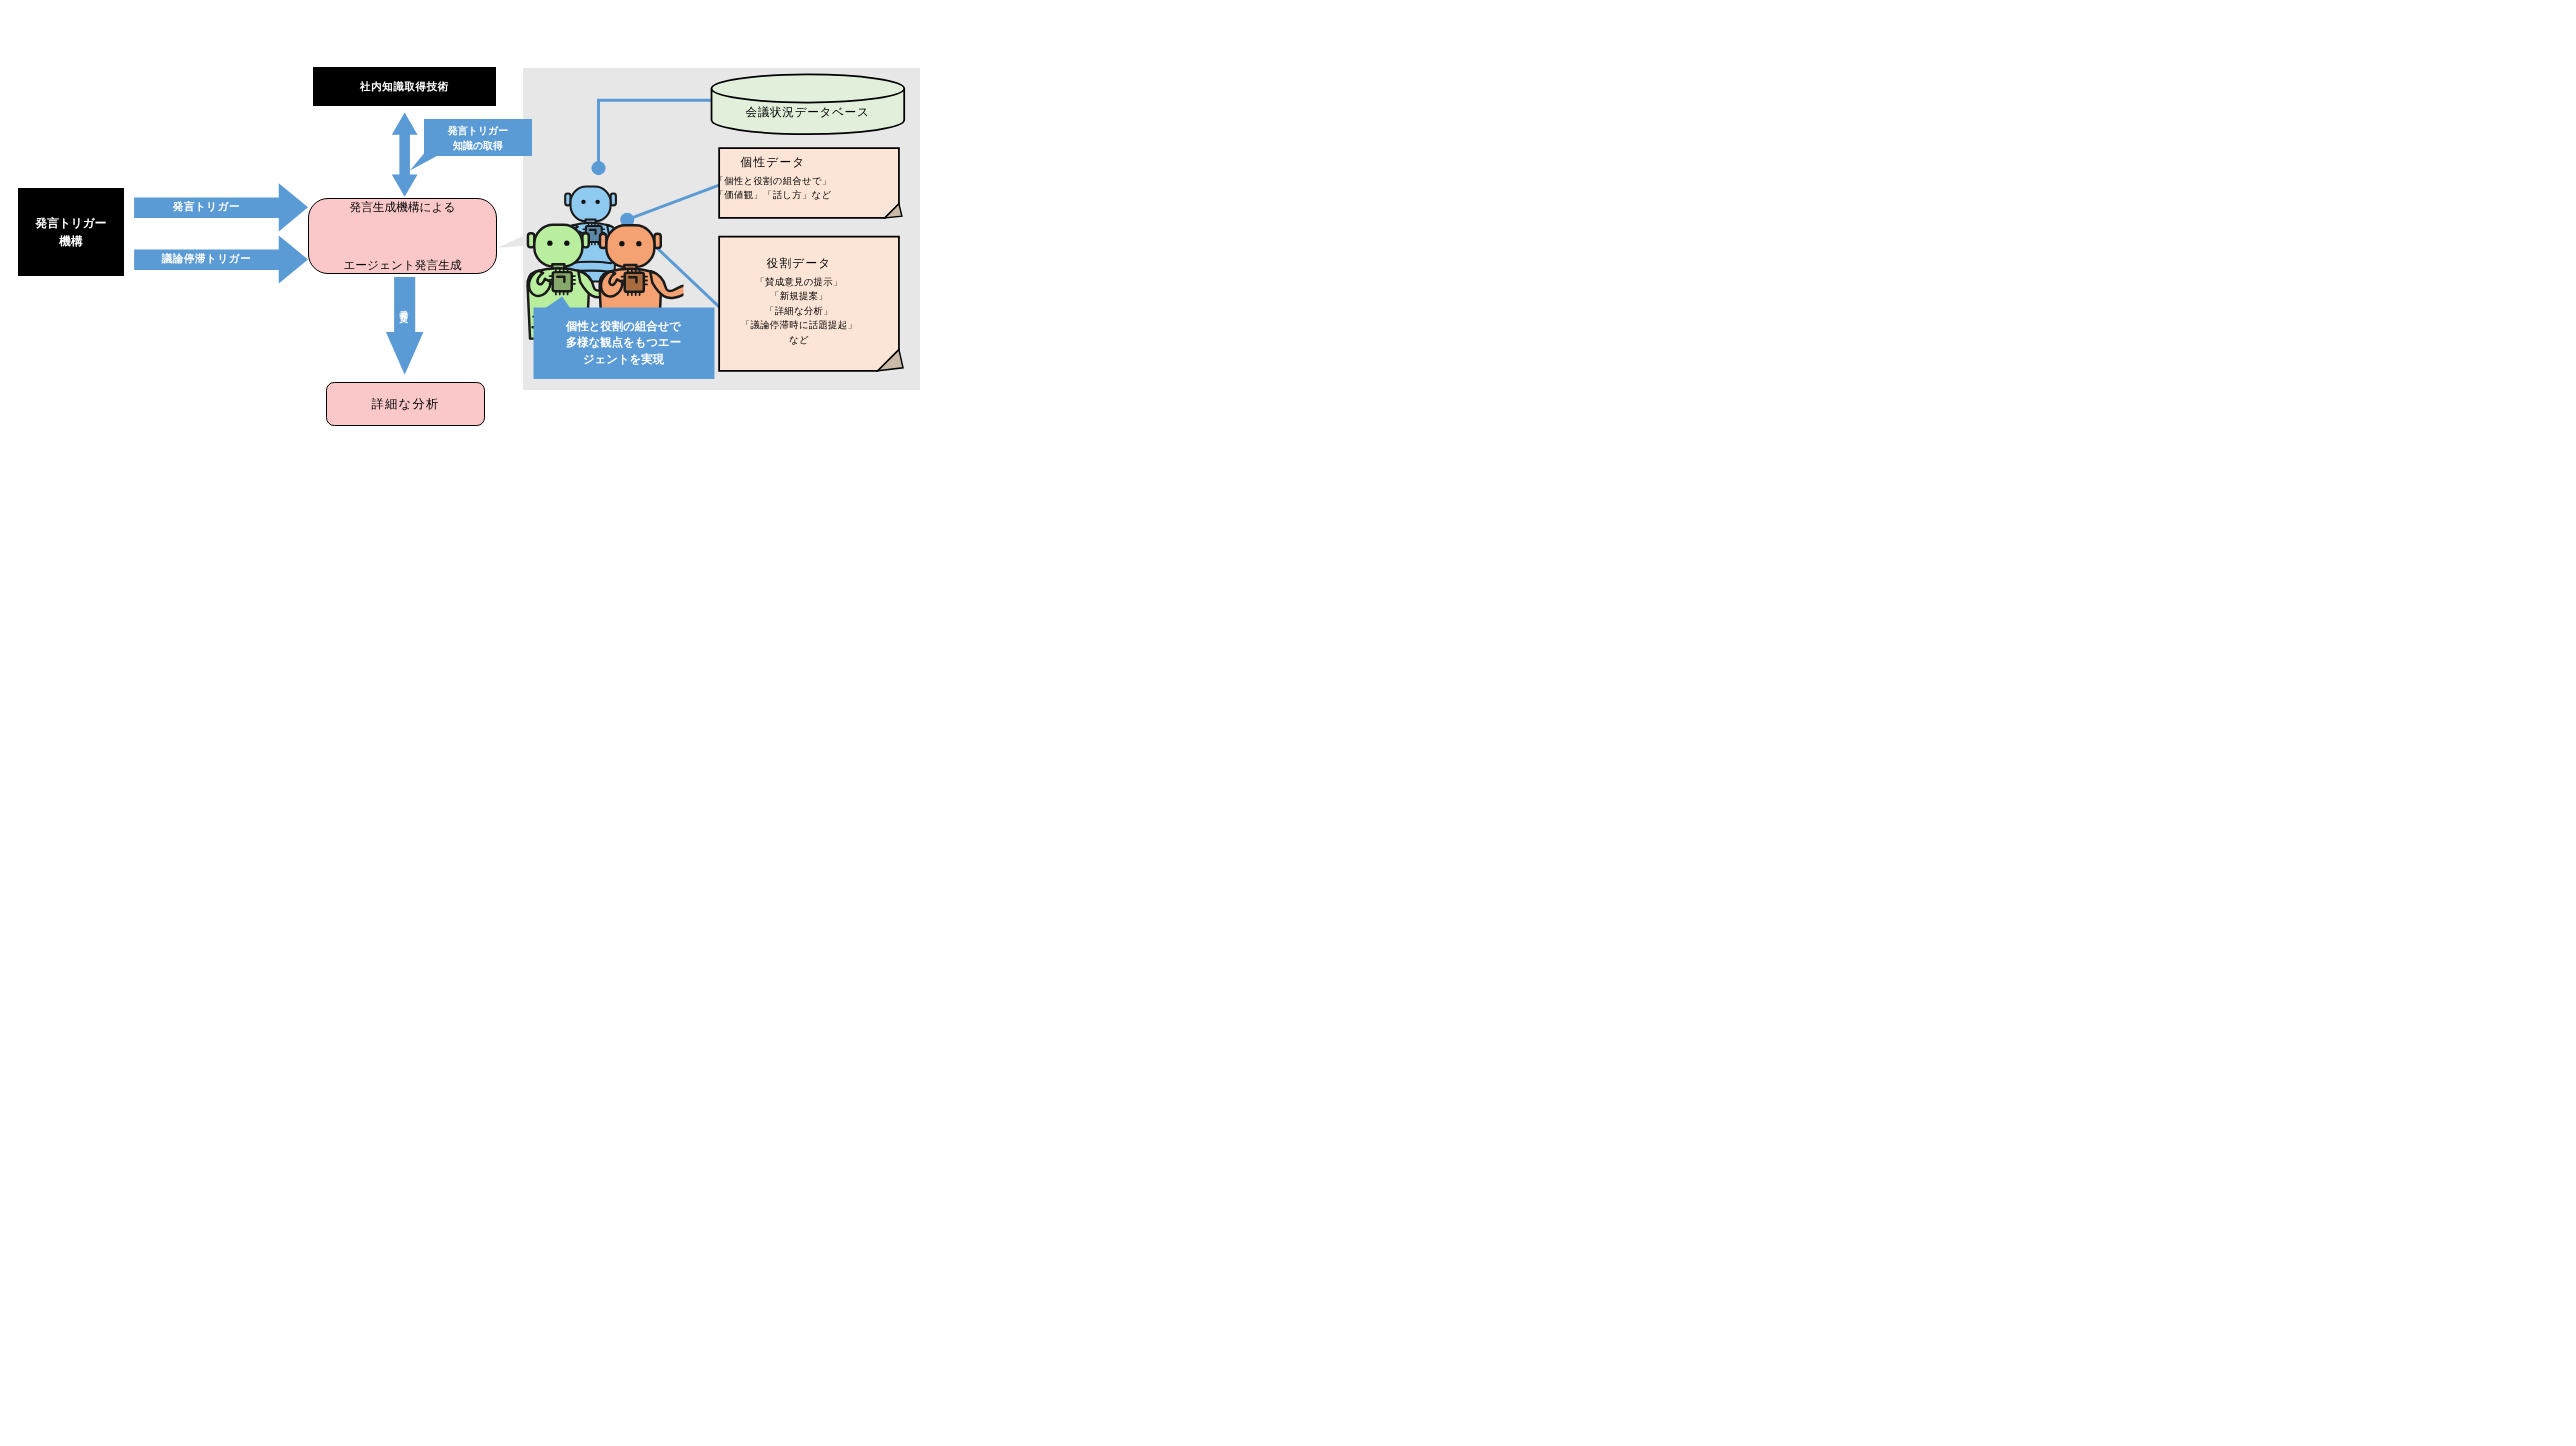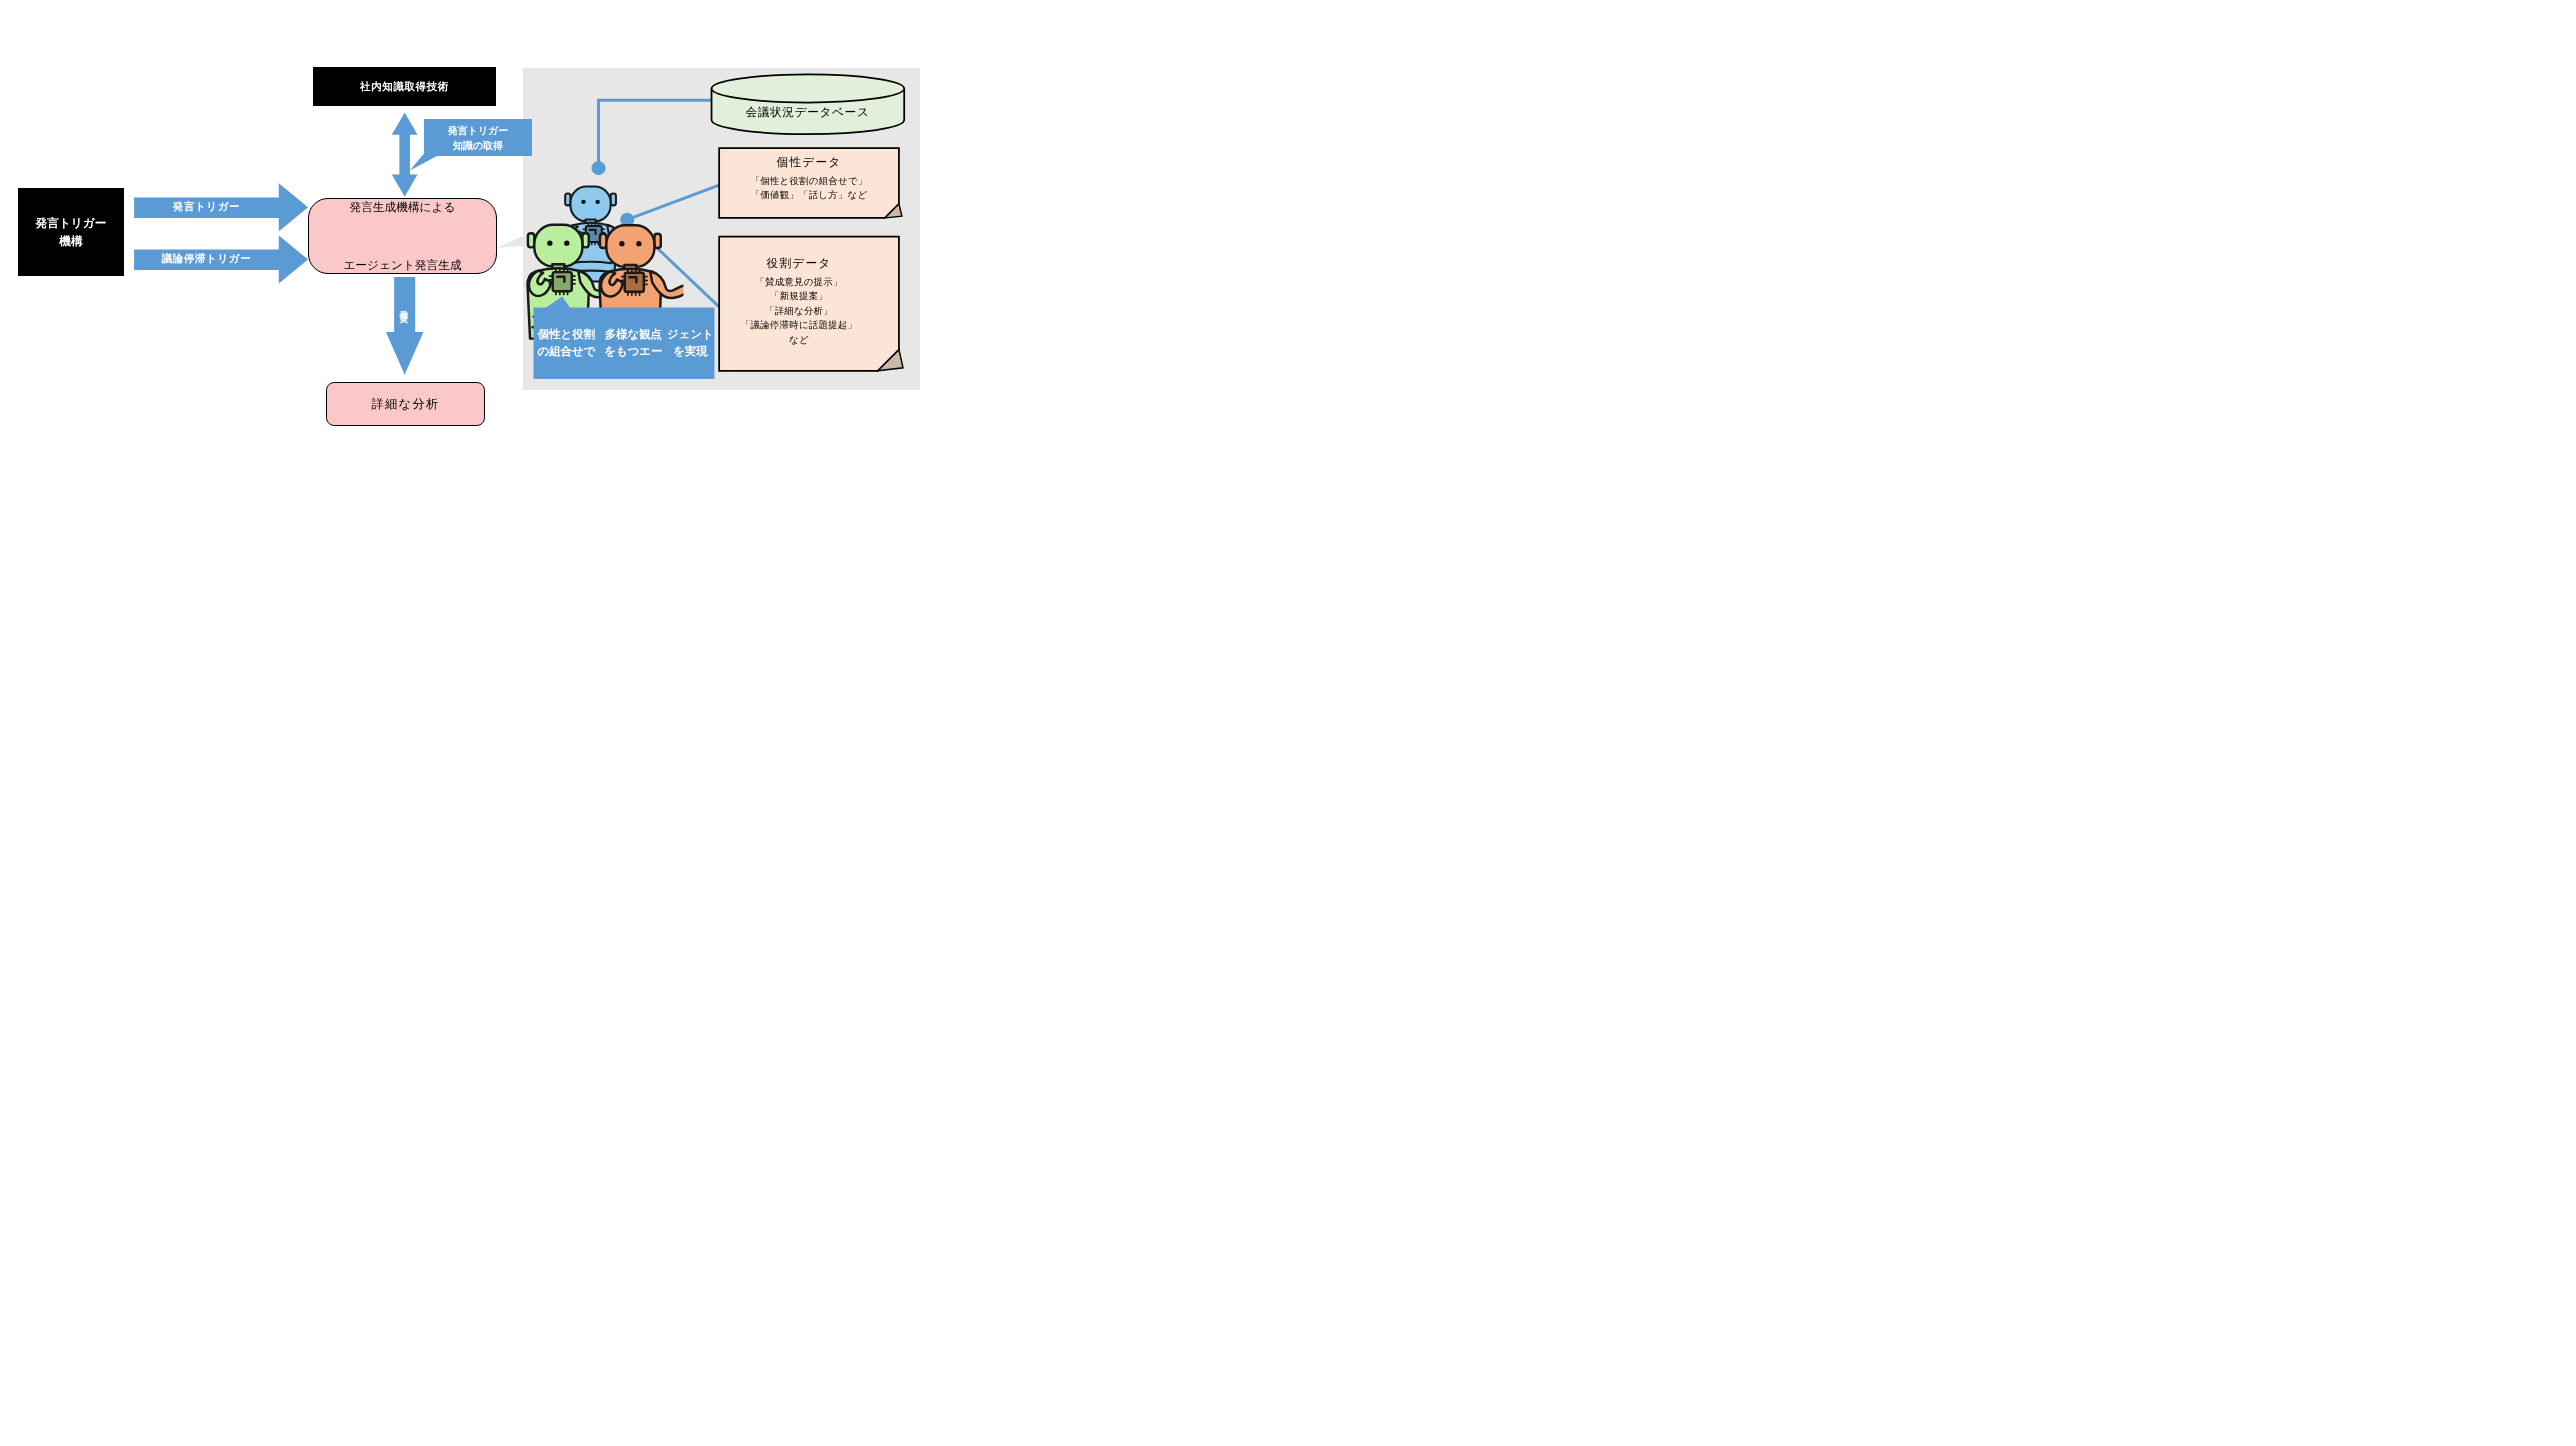--- a/index.html
+++ b/index.html
@@ -40,26 +40,26 @@
        writing-mode:vertical-rl;letter-spacing:1.8px;font-weight:bold;}
 
   
   #cyl-label{left:711px;top:104px;width:193px;height:17.6px;display:flex;align-items:center;justify-content:center;
        font-size:11.7px;color:#000;letter-spacing:0.6px;}
 
   
   .notetext{color:#000;text-align:center;}
   .notetext .title{font-size:11.7px;letter-spacing:1.2px;margin-bottom:3.5px;}
   .notetext .nline{font-size:9.4px;line-height:14.6px;letter-spacing:0.3px;}
-  #note-personality-text{left:721px;top:155px;width:176px;}
+  #note-personality-text{left:685px;top:155px;width:176px;}
   #note-role-text{left:721px;top:256px;width:156px;}
 
   
   #callout-text{left:533px;top:307px;width:181px;height:71px;color:#fff;
-       display:flex;flex-direction:row;align-items:center;justify-content:center;
+       display:flex;flex-direction:column;align-items:center;justify-content:center;
        font-size:11.4px;line-height:16.4px;font-weight:bold;text-align:center;border-radius:14px;}
 
   
   #caption{left:0;top:477px;width:937px;text-align:center;font-size:13px;font-weight:bold;color:#000;}
 </style>
 </head>
 <body>
 
 <div class="canvas">
 

